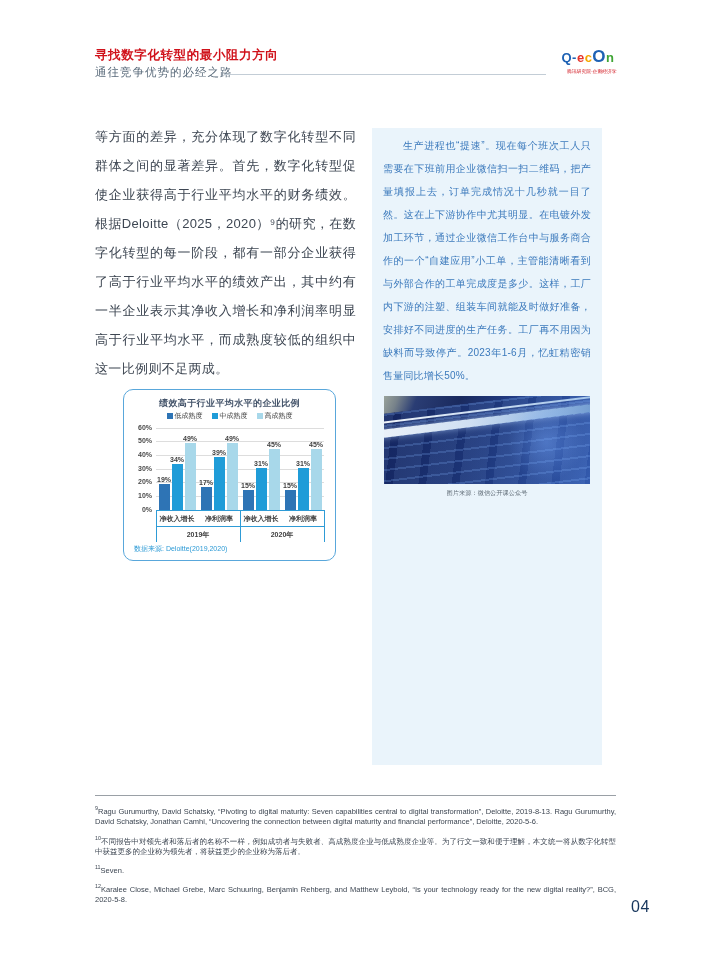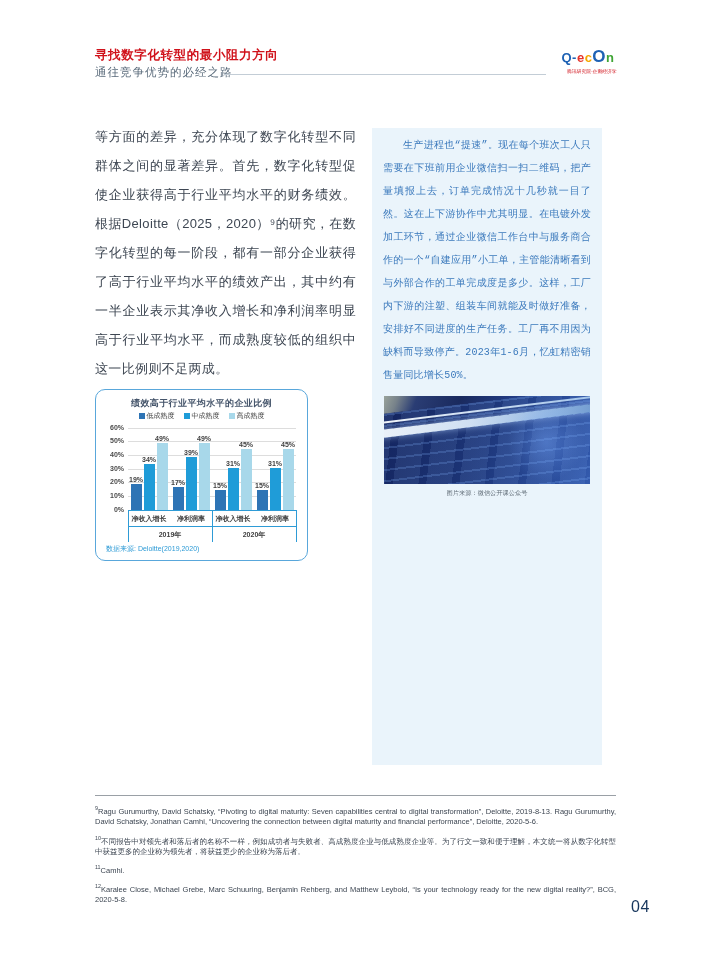--- a/index.html
+++ b/index.html
@@ -12,25 +12,25 @@
   .hdr-sub   { position:absolute; left:95px; top:65px; font-size:11.5px; color:#5A6B7B; letter-spacing:1px;font-family:Liberation Serif, serif; }
   .hdr-rule  { position:absolute; left:224px; top:74px; width:322px; height:1px; background:#C3CDD6; }
   .logo      { position:absolute; left:553px; top:48px; width:70px; text-align:center; }
   .logo-word { font-size:13px; font-weight:bold; letter-spacing:0.5px; line-height:18px; }
   .logo-word span:nth-child(4){ font-size:17px; }
   .logo-tag  { font-size:8px; color:#D0121B; white-space:nowrap; transform:scale(0.60); transform-origin:center top; margin-top:1px; }
 
   
   .col-left { position:absolute; left:95px; top:122px; width:261px; }
   .body-p { font-size:13px; line-height:29px; color:#3D4652; text-align:justify; letter-spacing:0.35px; }
-  .indent { text-indent:2em;font-family:Liberation Mono, monospace; }
+  .indent { text-indent:2em; }
   .p2 { margin-top:16px; }
 
   
-  .chart-wrap { margin:6px 0 0 0; }
+  .chart-wrap { margin:6px 0 0 28px; }
   .chart-box { position:relative; width:213px; height:172px; border:1.5px solid #59A7DB; border-radius:10px; background:#fff; }
   .chart-title { position:absolute; top:7px; left:0; right:0; text-align:center; font-size:9px; font-weight:bold; color:#44546A; letter-spacing:0.4px; }
   .chart-legend { position:absolute; top:21px; left:0; right:0; display:flex; justify-content:center; gap:9px; font-size:7px; color:#404040; }
   .legend-item { display:flex; align-items:center; gap:2px; }
   .legend-marker { width:6px; height:6px; display:inline-block; }
   .chart-canvas { position:absolute; left:32px; top:38px; width:168px; height:82px; }
   .gridline { position:absolute; left:0; right:0; height:1px; background:#DDDDDD; }
   .y-tick { position:absolute; left:-30px; width:26px; text-align:right; font-size:7px; font-weight:bold; color:#4A4A4A; }
   .bar-group { position:absolute; bottom:0; height:100%; display:flex; align-items:flex-end; justify-content:center; gap:2px; }
   .bar { position:relative; width:11px; }
@@ -187,19 +187,19 @@
       <div class="glow"></div>
     </div>
     <div class="photo-caption">图片来源：微信公开课公众号</div>
   </div>
 
   <div class="footnotes">
     <div class="fn-rule"></div>
     <div id="fn-list">
         <div class="fn"><sup>9</sup><span>Ragu Gurumurthy, David Schatsky, “Pivoting to digital maturity: Seven capabilities central to digital transformation”, Deloitte, 2019-8-13. Ragu Gurumurthy, David Schatsky, Jonathan Camhi, “Uncovering the connection between digital maturity and financial performance”, Deloitte, 2020-5-6.</span></div>
         <div class="fn"><sup>10</sup><span>不同报告中对领先者和落后者的名称不一样，例如成功者与失败者、高成熟度企业与低成熟度企业等。为了行文一致和便于理解，本文统一将从数字化转型中获益更多的企业称为领先者，将获益更少的企业称为落后者。</span></div>
-        <div class="fn"><sup>11</sup><span>Camhi.</span></div>
+        <div class="fn"><sup>11</sup><span>Seven.</span></div>
         <div class="fn"><sup>12</sup><span>Karalee Close, Michael Grebe, Marc Schuuring, Benjamin Rehberg, and Matthew Leybold, “Is your technology ready for the new digital reality?”, BCG, 2020-5-8.</span></div>
       </div>
   </div>
 
   <div class="page-num">04</div>
 </div>
 
 </body></html>

